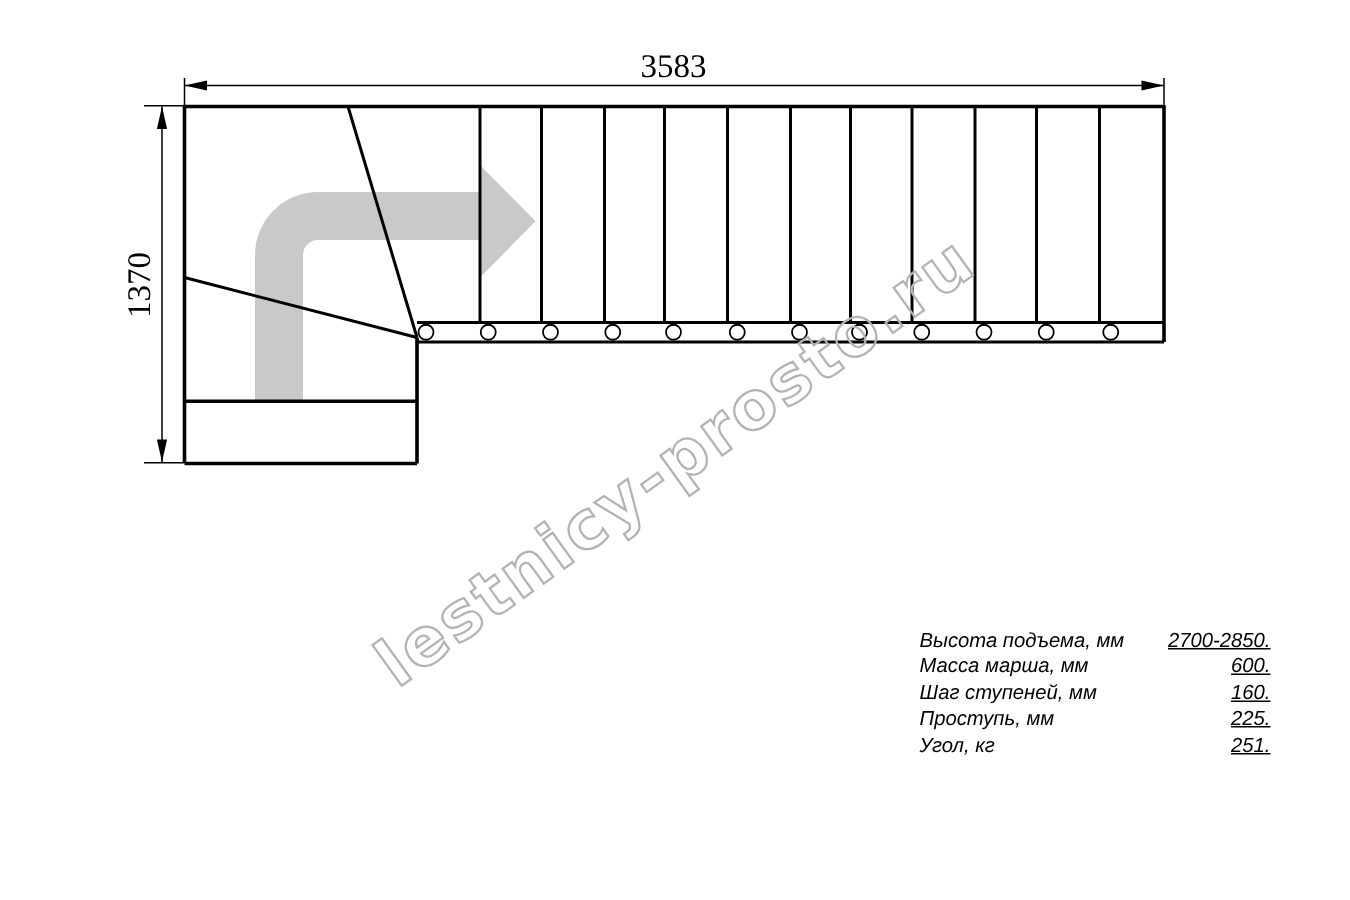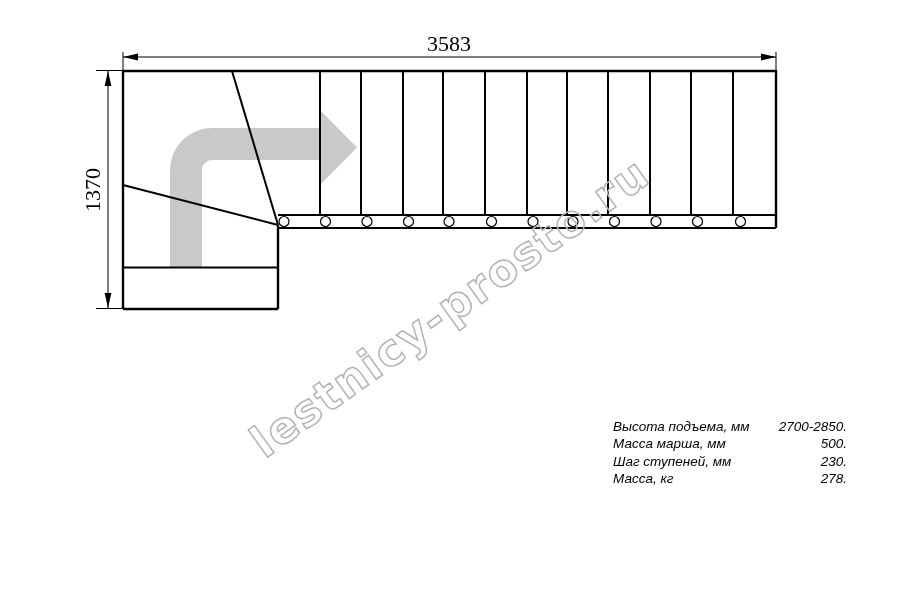--- a/index.html
+++ b/index.html
@@ -30,21 +30,21 @@
     top: 418px;
     width: 234px;
     font-family: "Liberation Sans", "DejaVu Sans", sans-serif;
     font-style: italic;
     font-size: 13.5px;
     line-height: 17.4px;
     color: #000000;
   }
   .spec-row { display: flex; justify-content: space-between; }
   .spec-label { white-space: nowrap; text-align: center; }
-  .spec-value { white-space: nowrap; text-align: left; }
+  .spec-value { white-space: nowrap; text-align: left; text-decoration: underline; }
 </style>
 </head>
 <body>
 
 <div class="page">
 
   <svg class="drawing-svg" width="900" height="600" viewBox="0 0 900 600">
 
     <path d="M 170 267 L 170 170 A 42 42 0 0 1 212 128 L 320 128 L 320 110
              L 357 147.5 L 320 185 L 320 160 L 212 160 A 10 10 0 0 0 202 170
@@ -120,25 +120,29 @@
     <text class="watermark-text" x="452" y="322" text-anchor="middle" transform="rotate(-35.7 452 310)" stroke-width="1.5" stroke="#b3b3b3">lestnicy-prosto.ru</text>
   </svg>
 
   <div class="spec-table">
     <div class="spec-row">
       <span class="spec-label">Высота подъема, мм</span>
       <span class="spec-value">2700-2850.</span>
     </div>
     <div class="spec-row">
       <span class="spec-label">Масса марша, мм</span>
-      <span class="spec-value">500.</span>
+      <span class="spec-value">600.</span>
     </div>
     <div class="spec-row">
       <span class="spec-label">Шаг ступеней, мм</span>
-      <span class="spec-value">230.</span>
+      <span class="spec-value">160.</span>
     </div>
     <div class="spec-row">
-      <span class="spec-label">Масса, кг</span>
-      <span class="spec-value">278.</span>
+      <span class="spec-label">Проступь, мм</span>
+      <span class="spec-value">225.</span>
+    </div>
+    <div class="spec-row">
+      <span class="spec-label">Угол, кг</span>
+      <span class="spec-value">251.</span>
     </div>
   </div>
 
 </div>
 
 </body></html>

